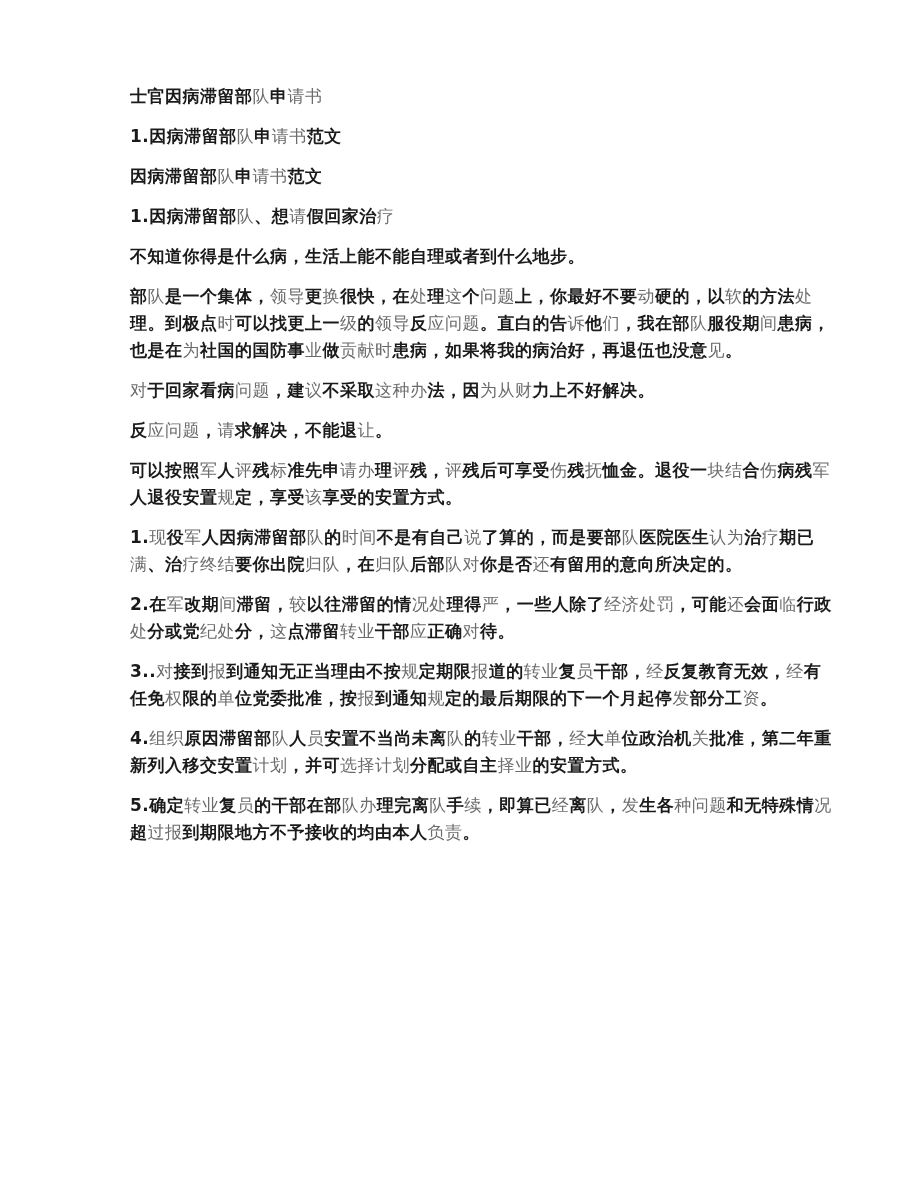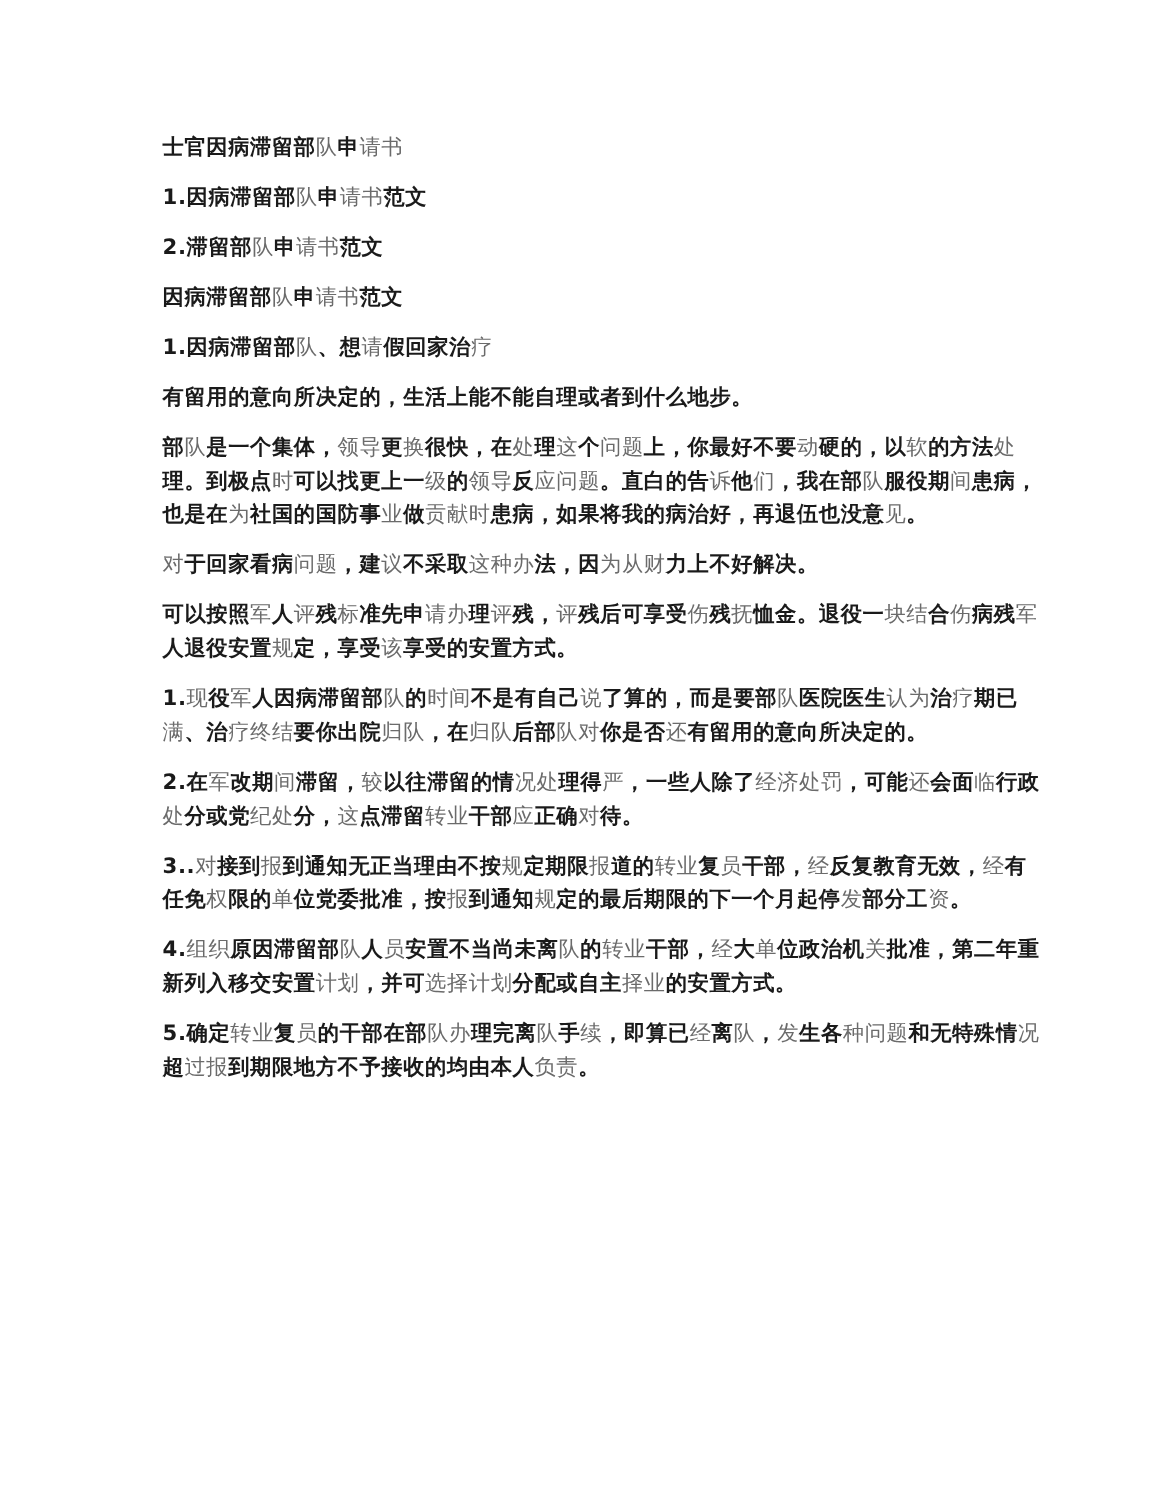--- a/index.html
+++ b/index.html
@@ -10,21 +10,21 @@
   body {
     width: 920px;
     height: 1191px;
     overflow: hidden;
     font-family: "DejaVu Sans", sans-serif;
   }
   .page {
     box-sizing: border-box;
     width: 920px;
     height: 1191px;
-    padding: 105px 84px 0 130px;
+    padding: 83px 84px 0 130px;
     background: #ffffff;
   }
   .doc p {
     margin: 0 0 13px 0;
     width: 706px;
     font-size: 17px;
     line-height: 27px;
     font-weight: 700;
     color: #1a1a1a;
     letter-spacing: 0.5px;
@@ -37,26 +37,26 @@
     color: #6b6b6b;
   }
 </style>
 </head>
 <body>
 
 <div class="page">
   <div class="doc">
     <p>士官因病滞留部<span class="fb">队</span>申<span class="fb">请</span><span class="fb">书</span></p>
     <p>1.因病滞留部<span class="fb">队</span>申<span class="fb">请</span><span class="fb">书</span>范文</p>
-    <p>2.滞留部<span class="fb">队</span>申<span class="fb">请</span><span class="fb">书</span>范文</p>
     <p>因病滞留部<span class="fb">队</span>申<span class="fb">请</span><span class="fb">书</span>范文</p>
     <p>1.因病滞留部<span class="fb">队</span>、想<span class="fb">请</span>假回家治<span class="fb">疗</span></p>
-    <p>有留用的意向所决定的，生活上能不能自理或者到什么地步。</p>
+    <p>不知道你得是什么病，生活上能不能自理或者到什么地步。</p>
     <p>部<span class="fb">队</span>是一个集体，<span class="fb">领</span><span class="fb">导</span>更<span class="fb">换</span>很快，在<span class="fb">处</span>理<span class="fb">这</span>个<span class="fb">问</span><span class="fb">题</span>上，你最好不要<span class="fb">动</span>硬的，以<span class="fb">软</span>的方法<span class="fb">处</span>理。到极点<span class="fb">时</span>可以找更上一<span class="fb">级</span>的<span class="fb">领</span><span class="fb">导</span>反<span class="fb">应</span><span class="fb">问</span><span class="fb">题</span>。直白的告<span class="fb">诉</span>他<span class="fb">们</span>，我在部<span class="fb">队</span>服役期<span class="fb">间</span>患病，也是在<span class="fb">为</span>社国的国防事<span class="fb">业</span>做<span class="fb">贡</span><span class="fb">献</span><span class="fb">时</span>患病，如果将我的病治好，再退伍也没意<span class="fb">见</span>。</p>
     <p><span class="fb">对</span>于回家看病<span class="fb">问</span><span class="fb">题</span>，建<span class="fb">议</span>不采取<span class="fb">这</span><span class="fb">种</span><span class="fb">办</span>法，因<span class="fb">为</span><span class="fb">从</span><span class="fb">财</span>力上不好解决。</p>
+    <p>反<span class="fb">应</span><span class="fb">问</span><span class="fb">题</span>，<span class="fb">请</span>求解决，不能退<span class="fb">让</span>。</p>
     <p>可以按照<span class="fb">军</span>人<span class="fb">评</span>残<span class="fb">标</span>准先申<span class="fb">请</span><span class="fb">办</span>理<span class="fb">评</span>残，<span class="fb">评</span>残后可享受<span class="fb">伤</span>残<span class="fb">抚</span>恤金。退役一<span class="fb">块</span><span class="fb">结</span>合<span class="fb">伤</span>病残<span class="fb">军</span>人退役安置<span class="fb">规</span>定，享受<span class="fb">该</span>享受的安置方式。</p>
     <p>1.<span class="fb">现</span>役<span class="fb">军</span>人因病滞留部<span class="fb">队</span>的<span class="fb">时</span><span class="fb">间</span>不是有自己<span class="fb">说</span>了算的，而是要部<span class="fb">队</span>医院医生<span class="fb">认</span><span class="fb">为</span>治<span class="fb">疗</span>期已<span class="fb">满</span>、治<span class="fb">疗</span><span class="fb">终</span><span class="fb">结</span>要你出院<span class="fb">归</span><span class="fb">队</span>，在<span class="fb">归</span><span class="fb">队</span>后部<span class="fb">队</span><span class="fb">对</span>你是否<span class="fb">还</span>有留用的意向所决定的。</p>
     <p>2.在<span class="fb">军</span>改期<span class="fb">间</span>滞留，<span class="fb">较</span>以往滞留的情<span class="fb">况</span><span class="fb">处</span>理得<span class="fb">严</span>，一些人除了<span class="fb">经</span><span class="fb">济</span><span class="fb">处</span><span class="fb">罚</span>，可能<span class="fb">还</span>会面<span class="fb">临</span>行政<span class="fb">处</span>分或党<span class="fb">纪</span><span class="fb">处</span>分，<span class="fb">这</span>点滞留<span class="fb">转</span><span class="fb">业</span>干部<span class="fb">应</span>正确<span class="fb">对</span>待。</p>
     <p>3..<span class="fb">对</span>接到<span class="fb">报</span>到通知无正当理由不按<span class="fb">规</span>定期限<span class="fb">报</span>道的<span class="fb">转</span><span class="fb">业</span>复<span class="fb">员</span>干部，<span class="fb">经</span>反复教育无效，<span class="fb">经</span>有任免<span class="fb">权</span>限的<span class="fb">单</span>位党委批准，按<span class="fb">报</span>到通知<span class="fb">规</span>定的最后期限的下一个月起停<span class="fb">发</span>部分工<span class="fb">资</span>。</p>
     <p>4.<span class="fb">组</span><span class="fb">织</span>原因滞留部<span class="fb">队</span>人<span class="fb">员</span>安置不当尚未离<span class="fb">队</span>的<span class="fb">转</span><span class="fb">业</span>干部，<span class="fb">经</span>大<span class="fb">单</span>位政治机<span class="fb">关</span>批准，第二年重新列入移交安置<span class="fb">计</span><span class="fb">划</span>，并可<span class="fb">选</span><span class="fb">择</span><span class="fb">计</span><span class="fb">划</span>分配或自主<span class="fb">择</span><span class="fb">业</span>的安置方式。</p>
     <p>5.确定<span class="fb">转</span><span class="fb">业</span>复<span class="fb">员</span>的干部在部<span class="fb">队</span><span class="fb">办</span>理完离<span class="fb">队</span>手<span class="fb">续</span>，即算已<span class="fb">经</span>离<span class="fb">队</span>，<span class="fb">发</span>生各<span class="fb">种</span><span class="fb">问</span><span class="fb">题</span>和无特殊情<span class="fb">况</span>超<span class="fb">过</span><span class="fb">报</span>到期限地方不予接收的均由本人<span class="fb">负</span><span class="fb">责</span>。</p>
   </div>
 </div>
 
 </body></html>

